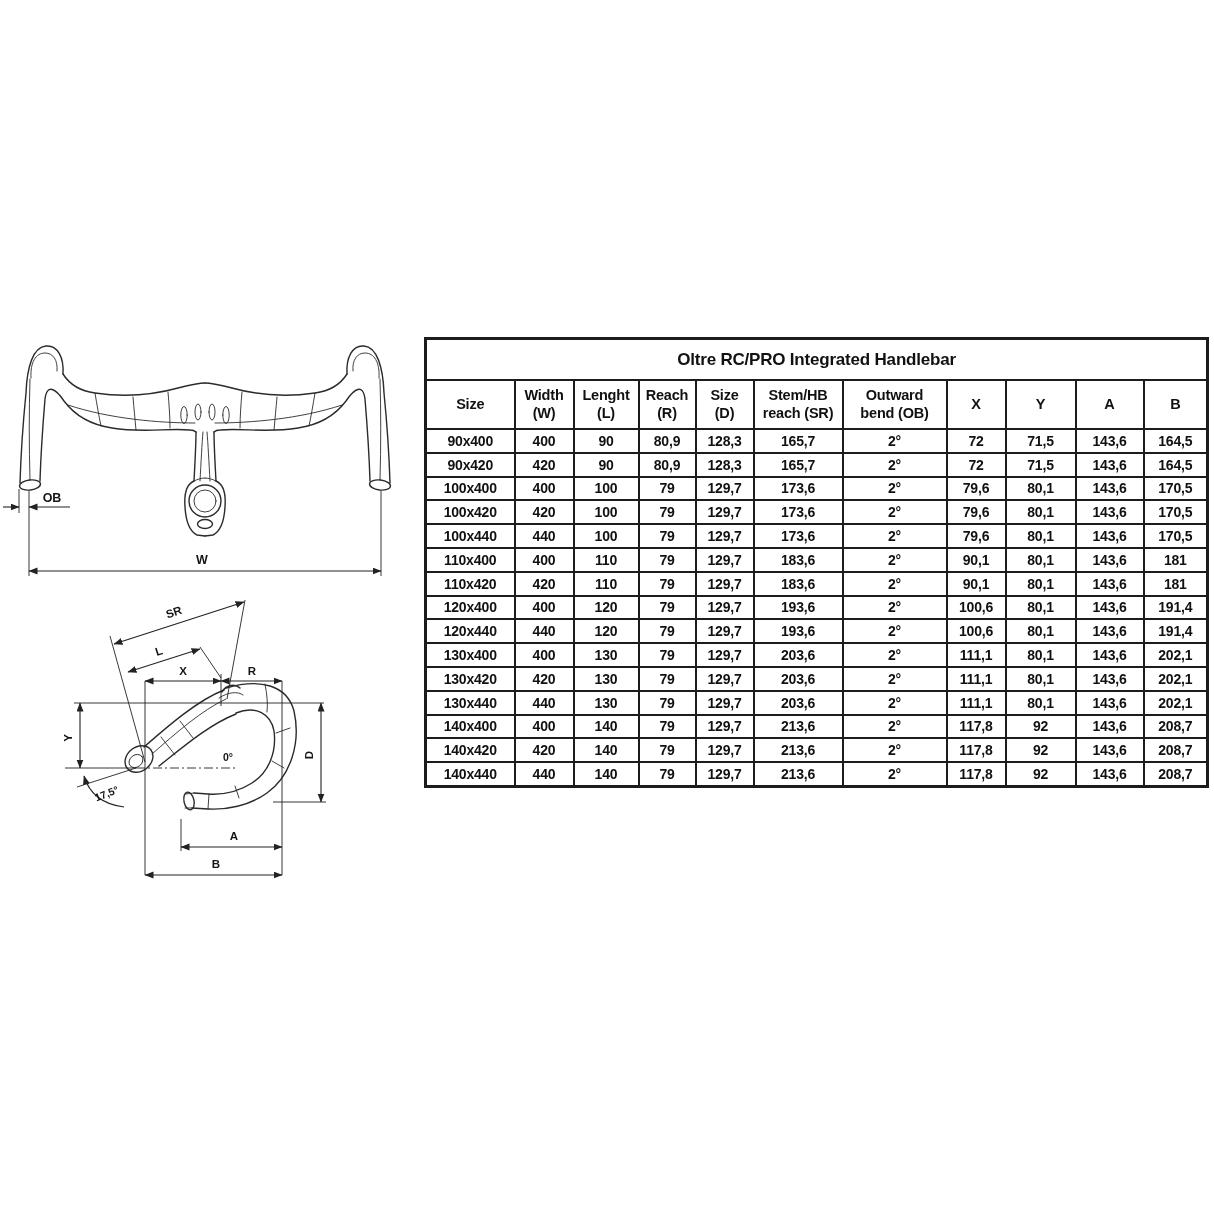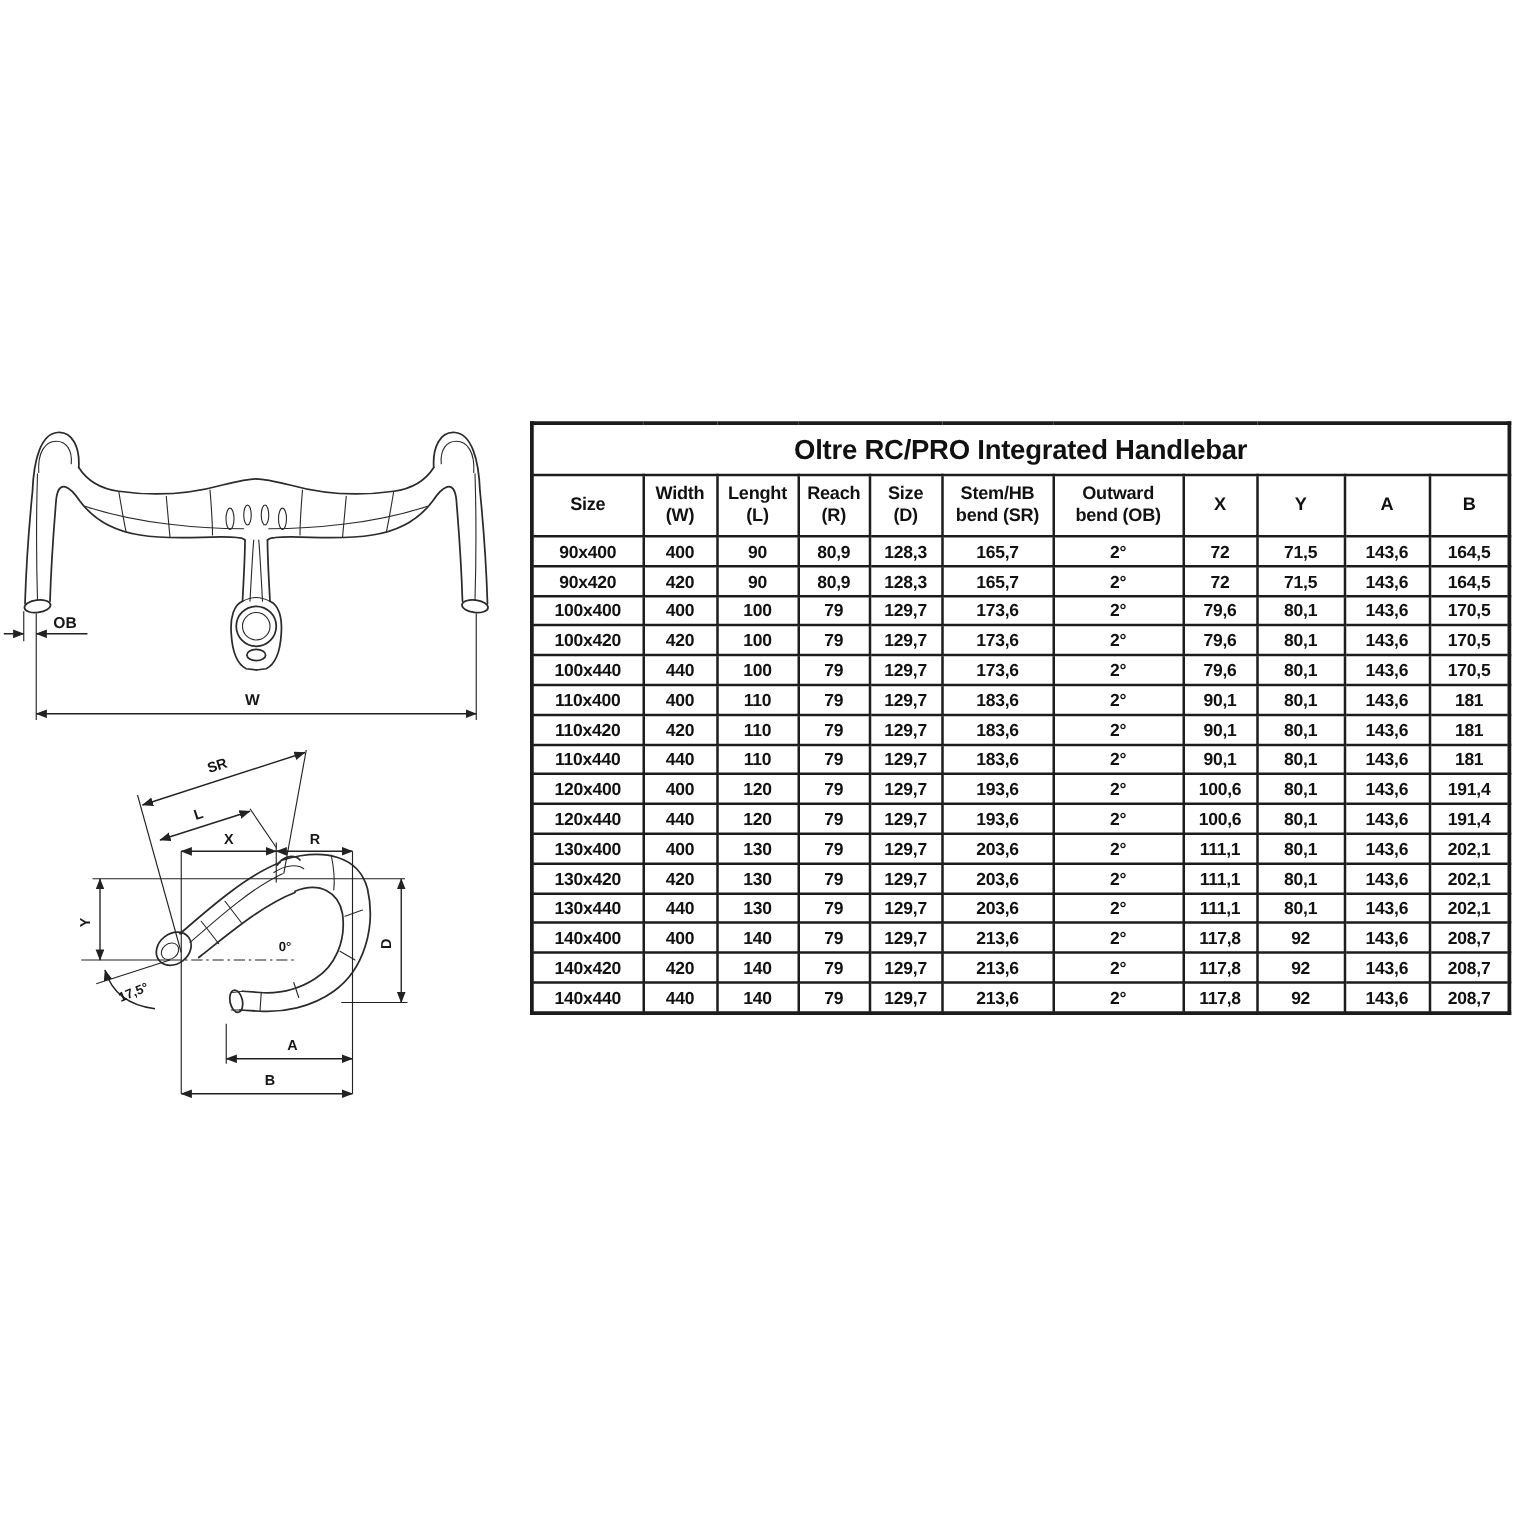--- a/index.html
+++ b/index.html
@@ -3,21 +3,21 @@
 <meta charset="utf-8">
 <style>
   html,body{margin:0;padding:0;background:#ffffff;}
   .canvas{position:relative;width:1214px;height:1214px;background:#ffffff;overflow:hidden;
           font-family:"Liberation Sans", sans-serif;color:#111;}
   
   .spec-table{position:absolute;left:424px;top:337px;width:782px;border-collapse:collapse;
               table-layout:fixed;background:#fff;border:3px solid #1c1c1c;}
   .spec-table th,.spec-table td{border:2px solid #1c1c1c;text-align:center;vertical-align:middle;
               padding:0 1px;letter-spacing:-0.2px;}
-  .title-cell{height:39px;font-size:22px;font-weight:bold;}
+  .title-cell{height:39px;font-size:17px;font-weight:bold;}
   #header-row th{height:47px;font-size:14.5px;font-weight:600;line-height:1.18;}
   #table-body td{height:21.8px;font-size:14px;font-weight:600;white-space:nowrap;}
   col.c0{width:89px} col.c1{width:59px} col.c2{width:65px} col.c3{width:57px}
   col.c4{width:58px} col.c5{width:89px} col.c6{width:104px} col.c7{width:59px}
   col.c8{width:70px} col.c9{width:68px} col.c10{width:64px}
   
   .fv{position:absolute;left:0px;top:331px;width:420px;height:255px;}
   .sv{position:absolute;left:40px;top:586px;width:350px;height:296px;}
   svg .ln{stroke:#2b2b2b;stroke-width:1.4;fill:none;stroke-linecap:round;stroke-linejoin:round;}
   svg .tn{stroke:#2b2b2b;stroke-width:0.9;fill:none;stroke-linecap:round;}
@@ -176,21 +176,21 @@
     <thead>
       <tr>
         <th class="title-cell" colspan="11">Oltre RC/PRO Integrated Handlebar</th>
       </tr>
       <tr id="header-row">
           <th><span>Size</span></th>
           <th><span>Width</span><br><span>(W)</span></th>
           <th><span>Lenght</span><br><span>(L)</span></th>
           <th><span>Reach</span><br><span>(R)</span></th>
           <th><span>Size</span><br><span>(D)</span></th>
-          <th><span>Stem/HB</span><br><span>bend (SR)</span></th>
+          <th><span>Stem/HB</span><br><span>reach (SR)</span></th>
           <th><span>Outward</span><br><span>bend (OB)</span></th>
           <th><span>X</span></th>
           <th><span>Y</span></th>
           <th><span>A</span></th>
           <th><span>B</span></th>
         </tr>
     </thead>
     <tbody id="table-body">
         <tr>
           <td>90x400</td>
@@ -277,33 +277,20 @@
           <td>79</td>
           <td>129,7</td>
           <td>183,6</td>
           <td>2°</td>
           <td>90,1</td>
           <td>80,1</td>
           <td>143,6</td>
           <td>181</td>
         </tr>
         <tr>
-          <td>110x440</td>
-          <td>440</td>
-          <td>110</td>
-          <td>79</td>
-          <td>129,7</td>
-          <td>183,6</td>
-          <td>2°</td>
-          <td>90,1</td>
-          <td>80,1</td>
-          <td>143,6</td>
-          <td>181</td>
-        </tr>
-        <tr>
           <td>120x400</td>
           <td>400</td>
           <td>120</td>
           <td>79</td>
           <td>129,7</td>
           <td>193,6</td>
           <td>2°</td>
           <td>100,6</td>
           <td>80,1</td>
           <td>143,6</td>

